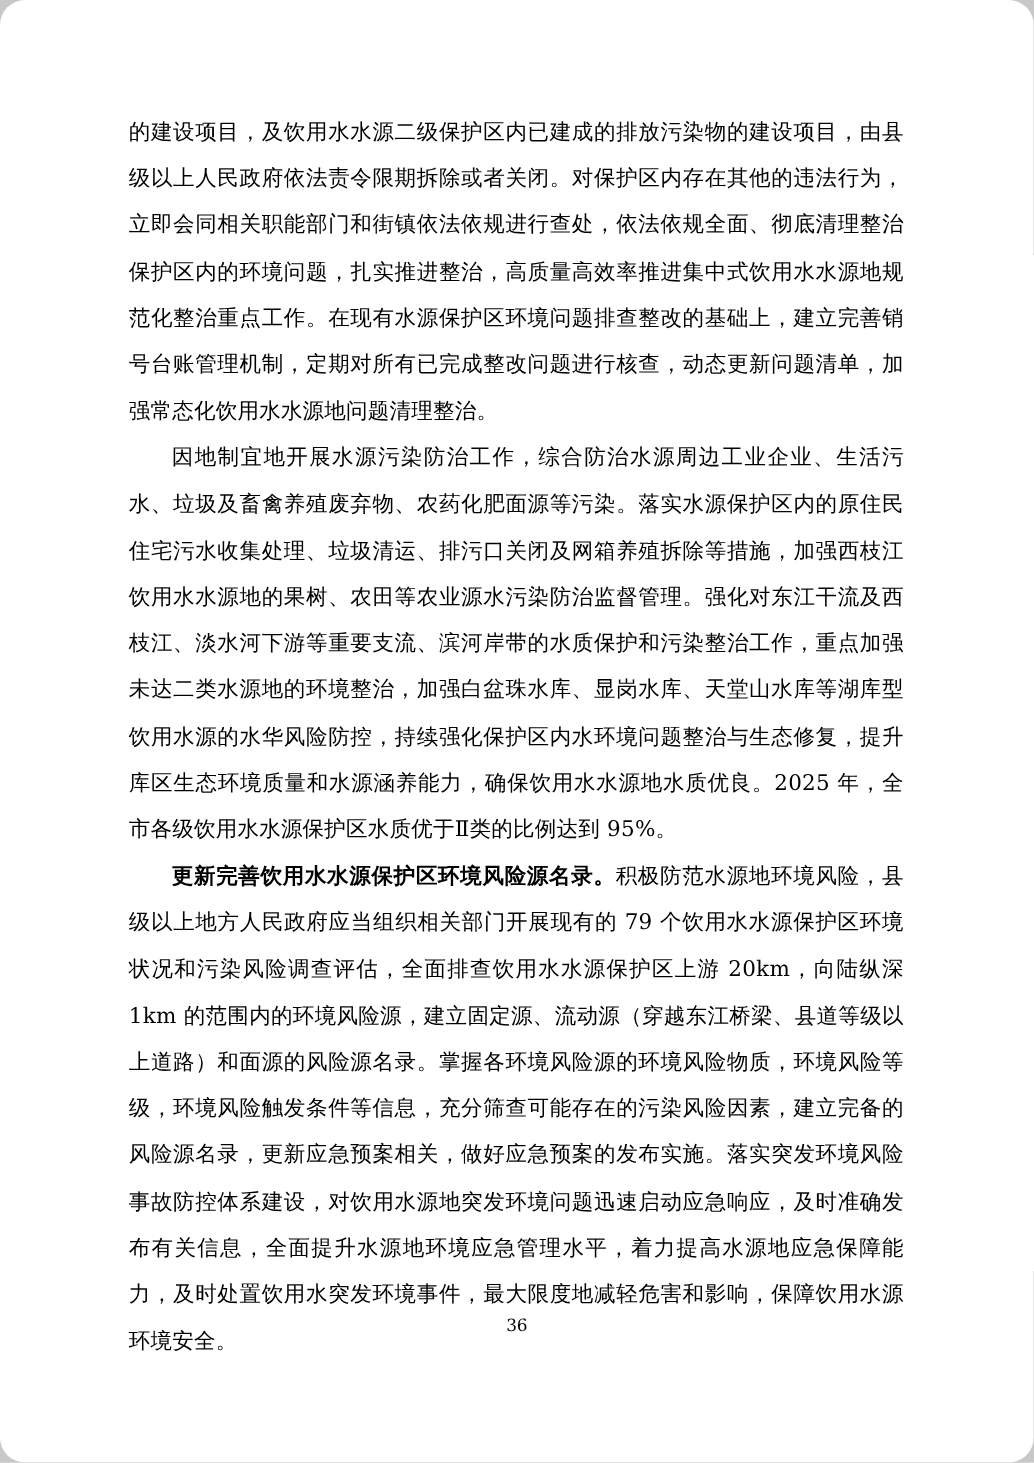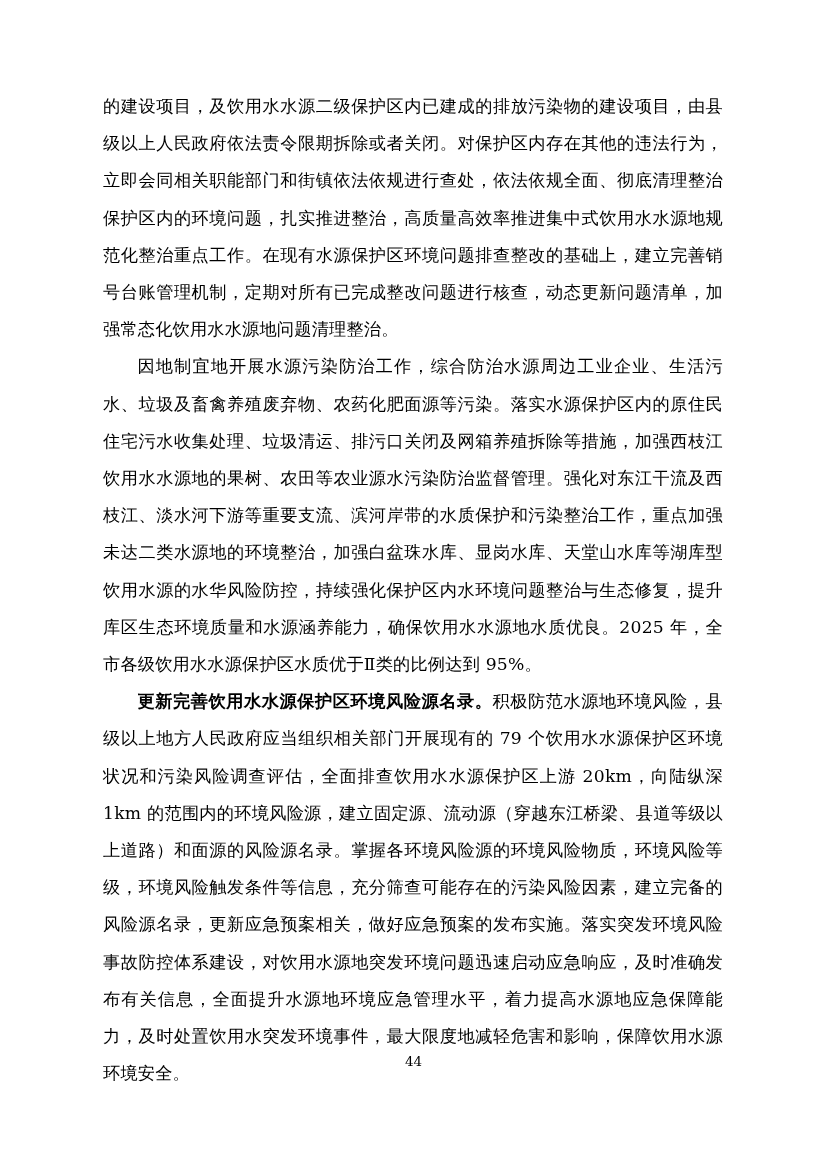--- a/index.html
+++ b/index.html
@@ -11,20 +11,21 @@
     font-family: "DejaVu Serif", "Liberation Serif", serif;
   }
   .page {
     position: relative;
     width: 827px;
     height: 1170px;
     background: #ffffff;
     margin: 0 auto;
     box-sizing: border-box;
     overflow: hidden;
+    border-radius: 20px;
   }
   .content {
     position: absolute;
     left: 103px;
     top: 88px;
     width: 620px;
   }
   .para {
     font-size: 17.2px;
     line-height: 37.2px;
@@ -59,14 +60,14 @@
   <div class="content">
 
     <p class="para">的建设项目，及饮用水水源二级保护区内已建成的排放污染物的建设项目，由县级以上人民政府依法责令限期拆除或者关闭。对保护区内存在其他的违法行为，立即会同相关职能部门和街镇依法依规进行查处，依法依规全面、彻底清理整治保护区内的环境问题，扎实推进整治，高质量高效率推进集中式饮用水水源地规范化整治重点工作。在现有水源保护区环境问题排查整改的基础上，建立完善销号台账管理机制，定期对所有已完成整改问题进行核查，动态更新问题清单，加强常态化饮用水水源地问题清理整治。</p>
 
     <p class="para indent">因地制宜地开展水源污染防治工作，综合防治水源周边工业企业、生活污水、垃圾及畜禽养殖废弃物、农药化肥面源等污染。落实水源保护区内的原住民住宅污水收集处理、垃圾清运、排污口关闭及网箱养殖拆除等措施，加强西枝江饮用水水源地的果树、农田等农业源水污染防治监督管理。强化对东江干流及西枝江、淡水河下游等重要支流、滨河岸带的水质保护和污染整治工作，重点加强未达二类水源地的环境整治，加强白盆珠水库、显岗水库、天堂山水库等湖库型饮用水源的水华风险防控，持续强化保护区内水环境问题整治与生态修复，提升库区生态环境质量和水源涵养能力，确保饮用水水源地水质优良。2025 年，全市各级饮用水水源保护区水质优于Ⅱ类的比例达到 95%。</p>
 
     <p class="para indent"><span class="bold">更新完善饮用水水源保护区环境风险源名录。</span><span>积极防范水源地环境风险，县级以上地方人民政府应当组织相关部门开展现有的 79 个饮用水水源保护区环境状况和污染风险调查评估，全面排查饮用水水源保护区上游 20km，向陆纵深 1km 的范围内的环境风险源，建立固定源、流动源（穿越东江桥梁、县道等级以上道路）和面源的风险源名录。掌握各环境风险源的环境风险物质，环境风险等级，环境风险触发条件等信息，充分筛查可能存在的污染风险因素，建立完备的风险源名录，更新应急预案相关，做好应急预案的发布实施。落实突发环境风险事故防控体系建设，对饮用水源地突发环境问题迅速启动应急响应，及时准确发布有关信息，全面提升水源地环境应急管理水平，着力提高水源地应急保障能力，及时处置饮用水突发环境事件，最大限度地减轻危害和影响，保障饮用水源环境安全。</span></p>
 
   </div>
 
-  <div class="page-number">44</div>
+  <div class="page-number">36</div>
 </div>
 
 </body></html>

